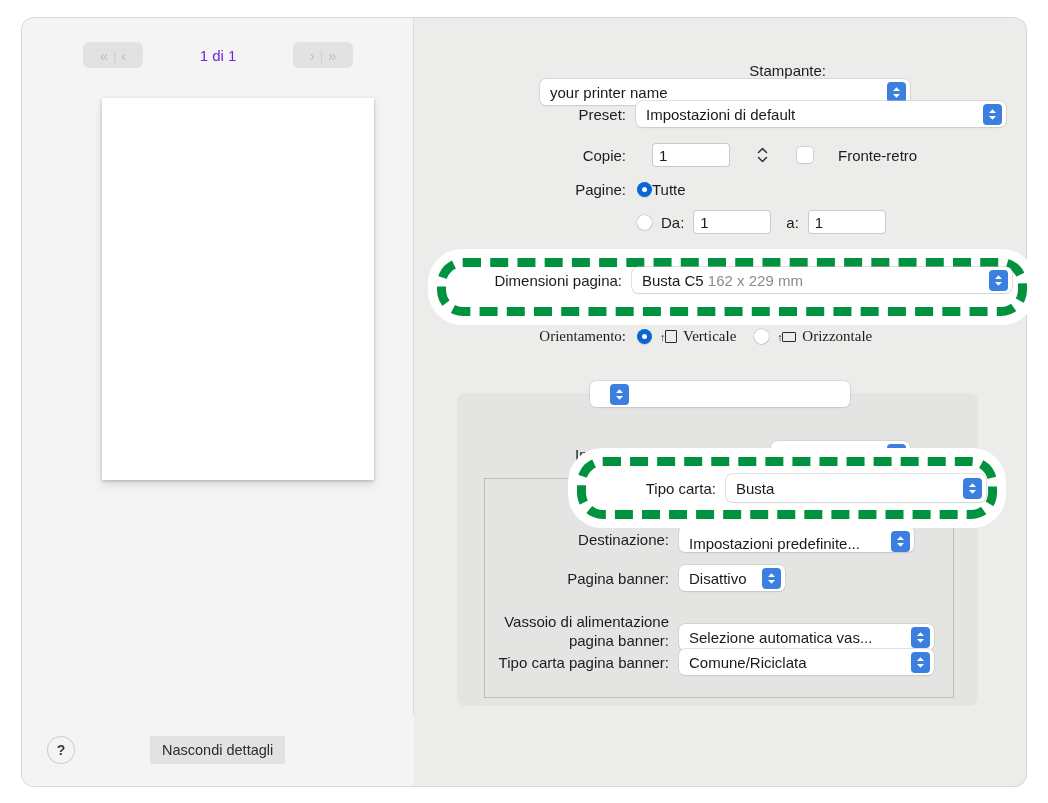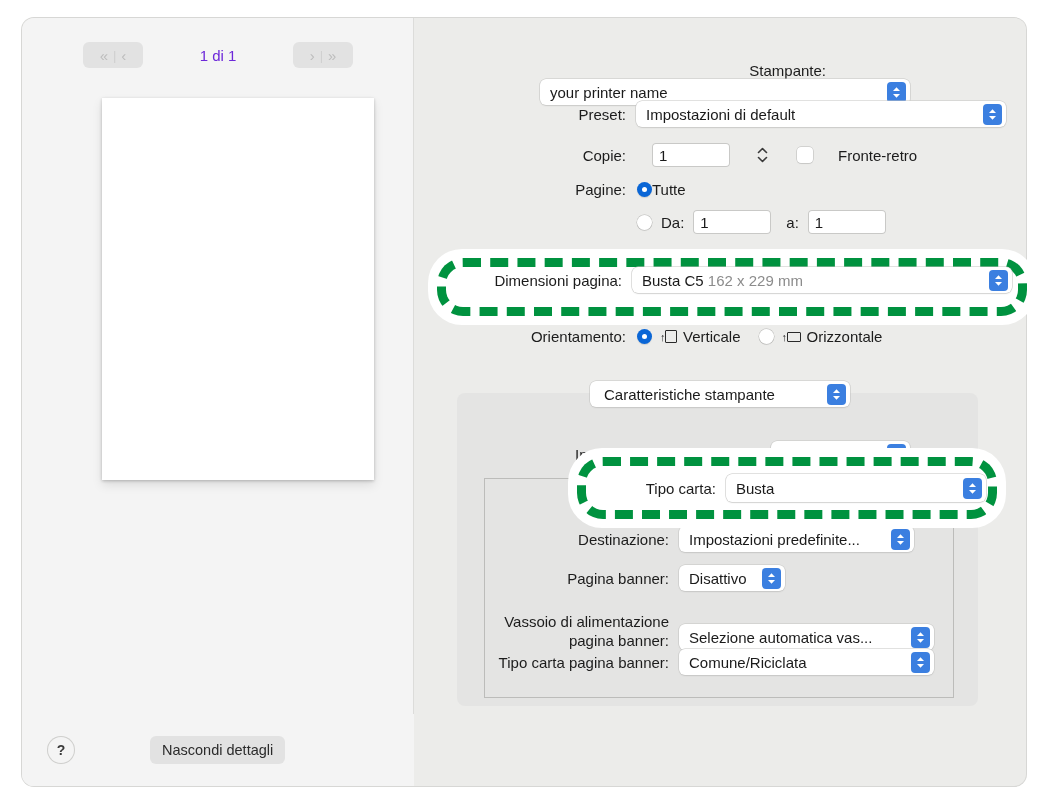--- a/index.html
+++ b/index.html
@@ -74,21 +74,21 @@
     width: 26px; height: 26px;
     border-radius: 50%;
     background: #f4f4f4;
     box-shadow: 0 0 0 1px #cfcfcd, 0 1px 1px rgba(0,0,0,0.06);
     display: flex; align-items: center; justify-content: center;
     font-size: 14px; color: #3a3a3a; font-weight: bold;
   }
   .hide-details-btn {
     margin-left: 76px;
     height: 28px; padding: 0 12px;
-    border-radius: 6px;
+    border-radius: 0;
     background: #e2e2e2;
     display: flex; align-items: center;
     font-size: 14.5px; color: #2b2b2b;
   }
   .right-footer {
     position: absolute;
     left: 392px; bottom: 0;
     width: 612px; height: 72px;
     background: #ececea;
     display: flex; align-items: center;
@@ -343,41 +343,40 @@
         <span class="txt"><span>Busta C5</span><span class="dim"> 162 x 229 mm</span></span>
         <span class="steppersq">
           <svg width="11" height="13" viewBox="0 0 11 13">
                 <path d="M5.5 1.2 L9 5 H2 Z" fill="#fff"></path>
                 <path d="M5.5 11.8 L9 8 H2 Z" fill="#fff"></path>
               </svg>
         </span>
       </div>
     </div>
 
-    <div class="row" style="left:0; top:310px; width:612px;">
+    <div class="row" style="left:0; top:310px; width:612px;font-family:Liberation Serif, serif;">
       <div class="lbl" style="width:212px;">Orientamento:</div>
       <div class="radio on" style="margin-left:11px;"></div>
       <span class="orient-icon" style="margin-left:8px;">
         <span style="font-size:11px;">↑</span>
             <span class="orient-glyph"></span>
       </span>
       <div class="inline-txt" style="margin-left:6px;">Verticale</div>
       <div class="radio" style="margin-left:18px;"></div>
       <span class="orient-icon" style="margin-left:8px;">
         <span style="font-size:11px;">↑</span>
             <span class="orient-glyph land"></span>
       </span>
       <div class="inline-txt" style="margin-left:6px;">Orizzontale</div>
     </div>
 
     <div class="feat-outer"></div>
 
     <div class="row" style="left:0; top:363px; width:612px; justify-content:center;">
       <div class="popup" style="width:260px; padding-left:14px;">
-        <span class="txt">Caratteristiche stampante</span>
         <span class="steppersq">
           <svg width="11" height="13" viewBox="0 0 11 13">
                 <path d="M5.5 1.2 L9 5 H2 Z" fill="#fff"></path>
                 <path d="M5.5 11.8 L9 8 H2 Z" fill="#fff"></path>
               </svg>
         </span>
       </div>
     </div>
 
     <div class="row" style="left:0; top:423px; width:612px;">
@@ -403,21 +402,21 @@
           <svg width="11" height="13" viewBox="0 0 11 13">
                 <path d="M5.5 1.2 L9 5 H2 Z" fill="#fff"></path>
                 <path d="M5.5 11.8 L9 8 H2 Z" fill="#fff"></path>
               </svg>
         </span>
       </div>
     </div>
 
     <div class="row" style="left:0; top:508px; width:612px;">
       <div class="lbl" style="width:255px;">Destinazione:</div>
-      <div class="popup" style="width:235px; margin-left:10px;">
+      <div class="popup" style="width:235px; margin-left:10px;align-items:flex-end;">
         <span class="txt">Impostazioni predefinite...</span>
         <span class="steppersq">
           <svg width="11" height="13" viewBox="0 0 11 13">
                 <path d="M5.5 1.2 L9 5 H2 Z" fill="#fff"></path>
                 <path d="M5.5 11.8 L9 8 H2 Z" fill="#fff"></path>
               </svg>
         </span>
       </div>
     </div>
 

